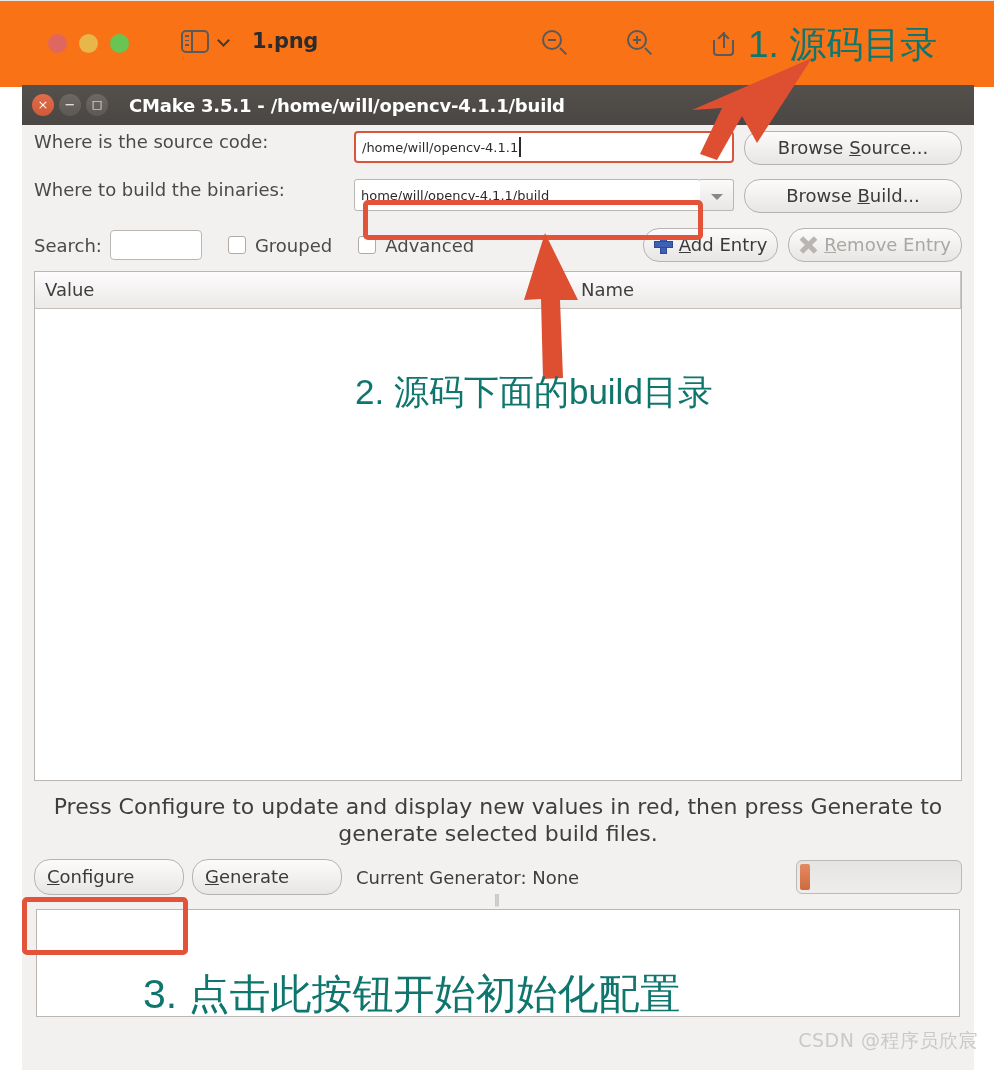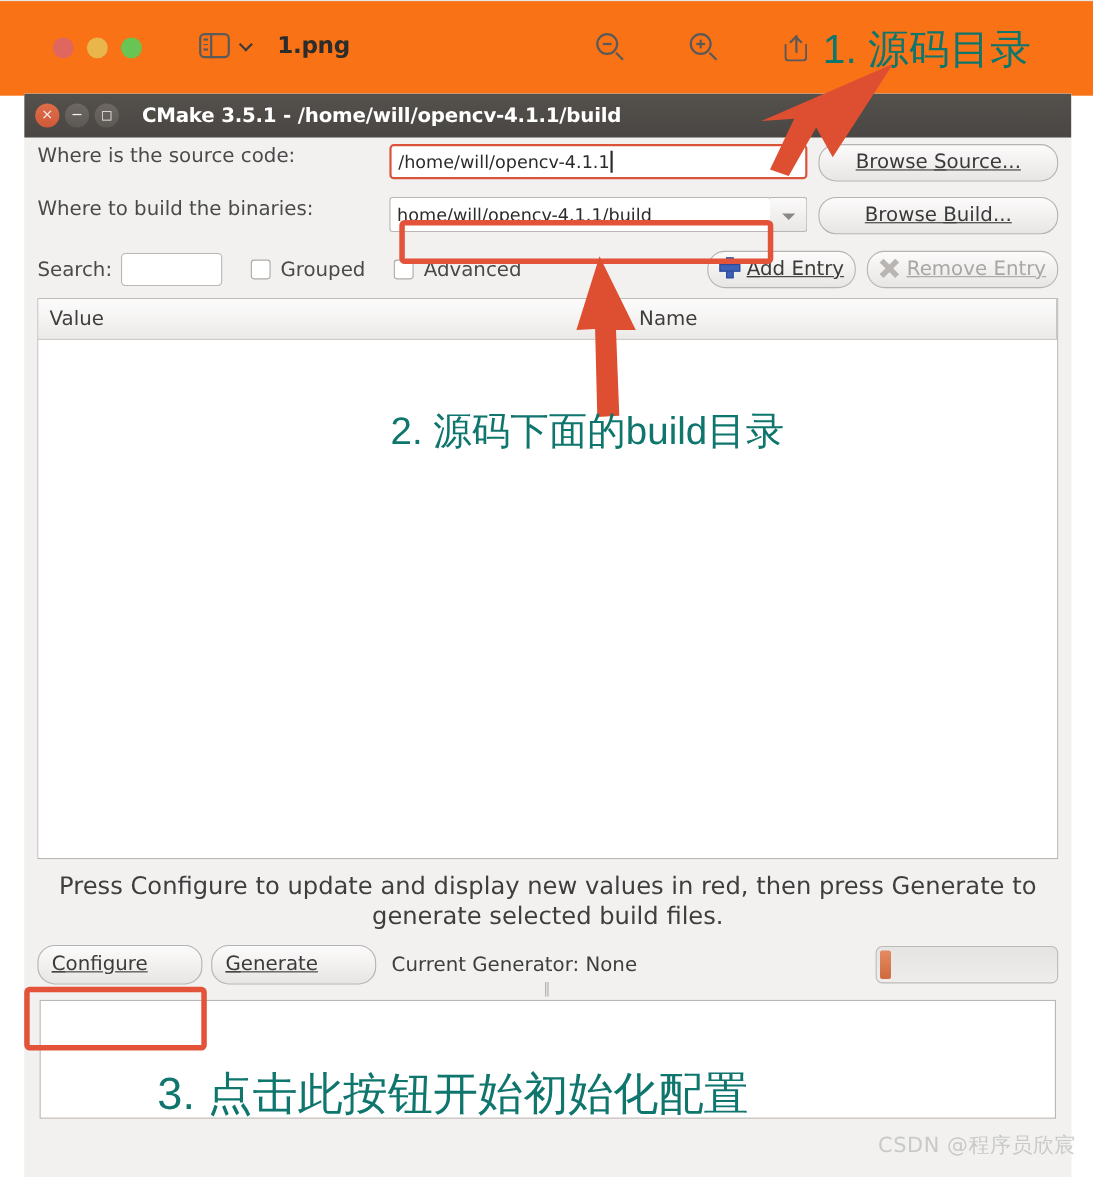--- a/index.html
+++ b/index.html
@@ -224,21 +224,21 @@
   .path-input {
     flex: 1;
     height: 32px;
     background: #ffffff;
     border: 1px solid #b9b6b3;
     border-radius: 3px;
     box-sizing: border-box;
     display: flex;
     align-items: center;
     padding: 0 6px;
-    font-size: 16px;
+    font-size: 13px;
     color: #2b2b2b;
     position: relative;
   }
   .path-input.hl-thin { border: 2px solid #d9543a; border-radius: 4px; }
   .caret {
     display: inline-block;
     width: 1.5px;
     height: 20px;
     background: #2b2b2b;
     margin-left: 1px;
@@ -268,21 +268,20 @@
     border: 1px solid #b6b3b0;
     border-radius: 16px;
     font-size: 18px;
     color: #3a3a3a;
     padding: 0 12px;
     height: 34px;
     line-height: 32px;
     box-sizing: border-box;
     white-space: nowrap;
     flex: none;
-    text-decoration: underline;
   }
   .btn u { text-decoration: underline; }
   .browse-btn {
     margin-left: 10px;
     width: 218px;
     text-align: center;
   }
 
   .search-row {
     display: flex;

